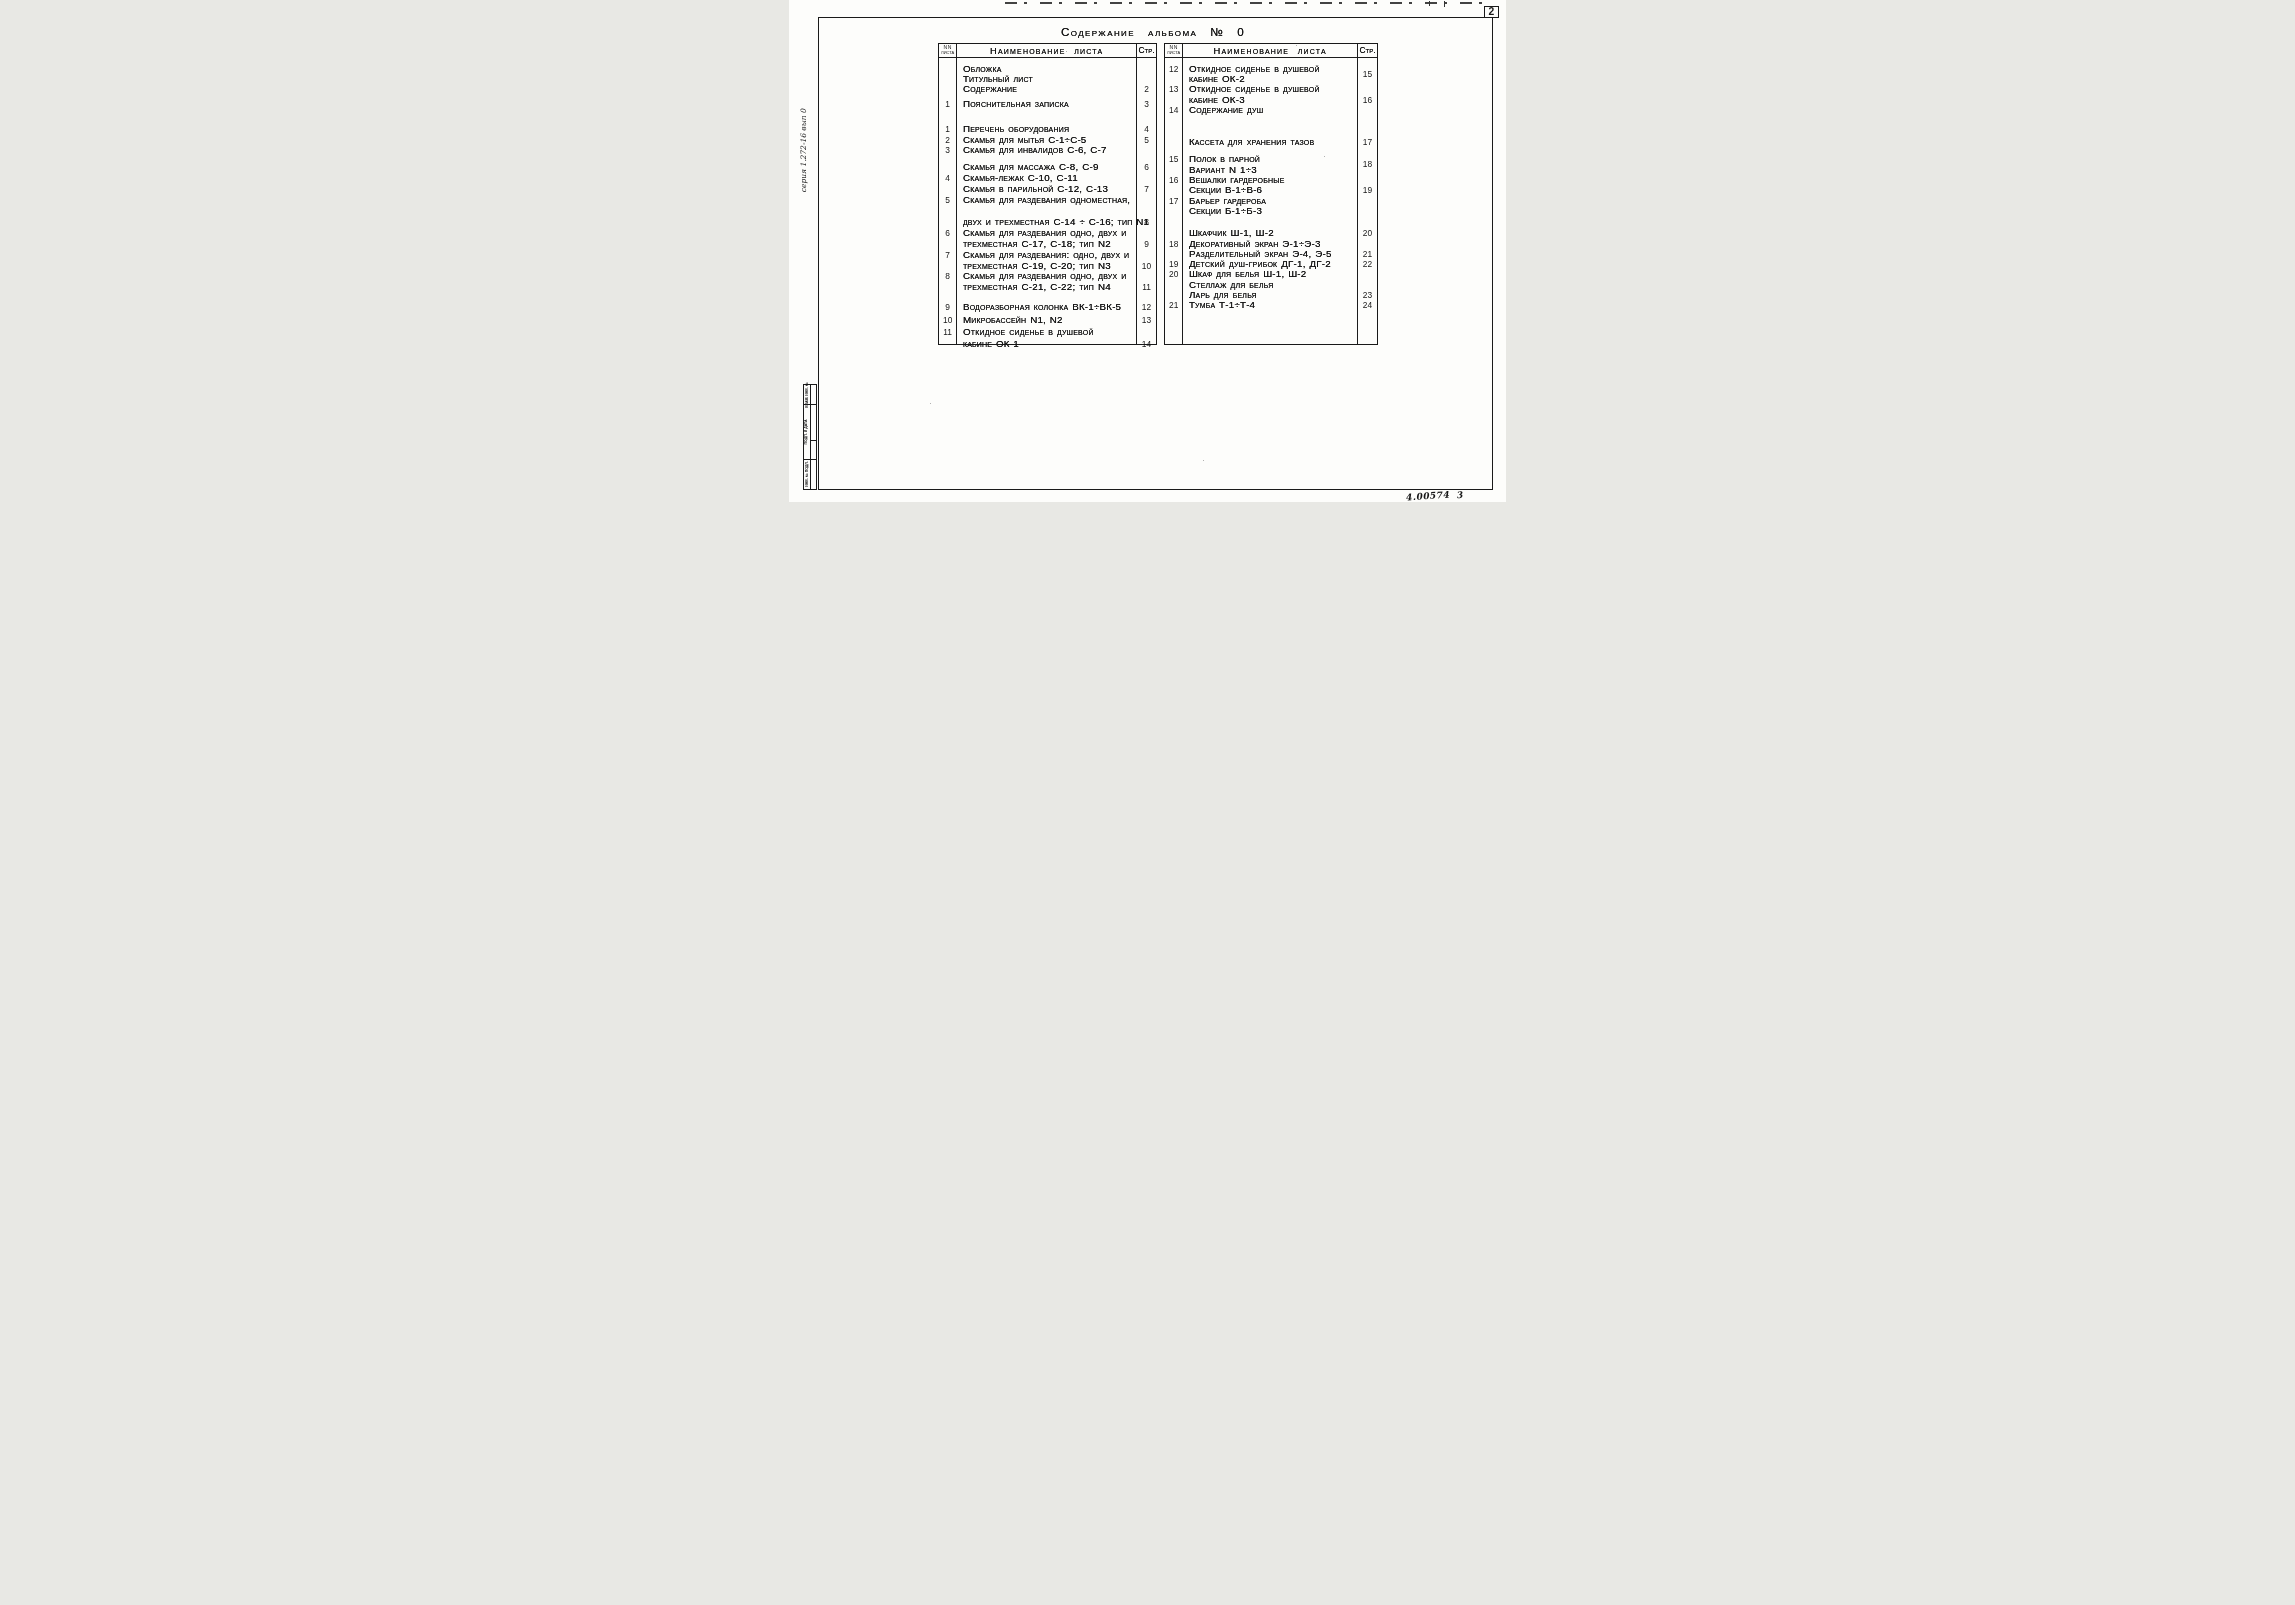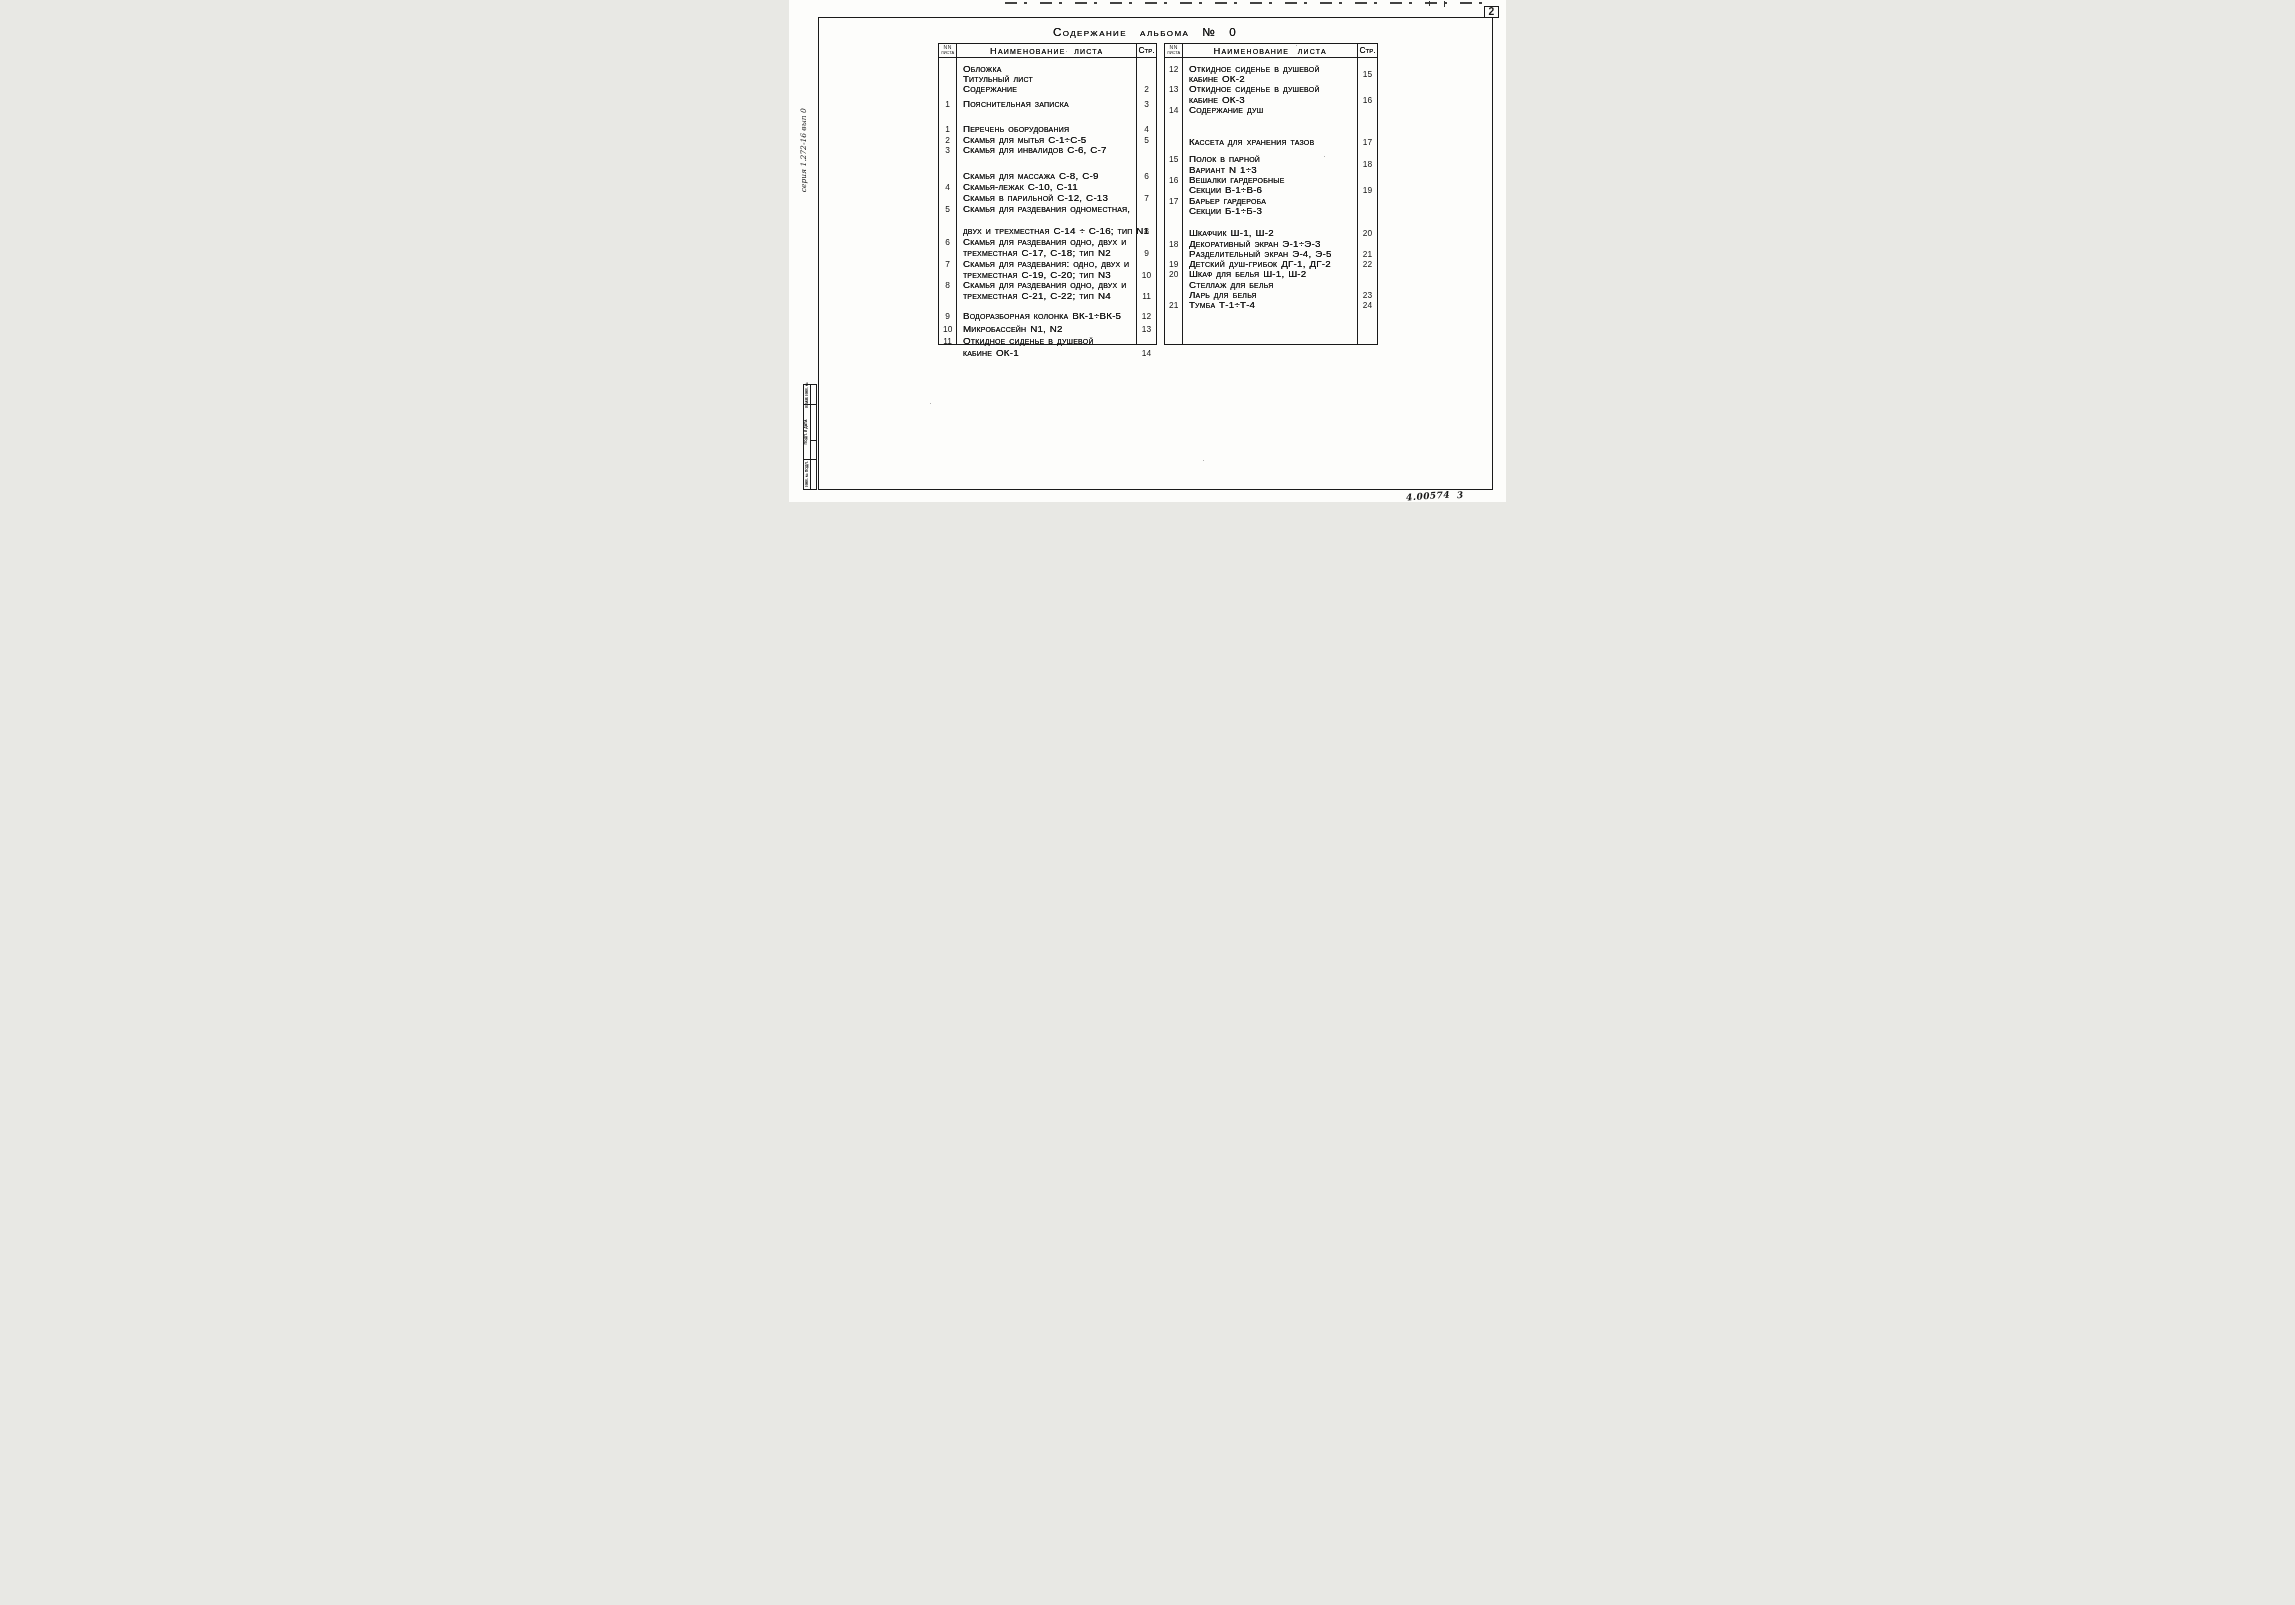--- a/index.html
+++ b/index.html
@@ -25,21 +25,21 @@
     position:absolute;left:28.5px;top:17px;width:675px;height:473px;
     border:1.4px solid #1a1a1a;box-sizing:border-box;
   }
   .badge{
     position:absolute;left:695px;top:5.6px;width:14.5px;height:12.6px;
     border:1.4px solid #1a1a1a;box-sizing:border-box;background:#fdfdfb;
     font-weight:700;font-size:10.3px;line-height:9.8px;text-align:center;
   }
   
   .title{
-    position:absolute;left:204px;top:25px;width:304px;
+    position:absolute;left:212px;top:25px;width:304px;
     text-align:center;
     font-variant:small-caps;
     font-size:11.7px;letter-spacing:1.4px;word-spacing:8.4px;
     text-shadow:0 0 0.2px #161616;
     white-space:nowrap;
   }
   
   .ctable{
     position:absolute;top:43px;height:302px;width:219px;
     border:1.4px solid #191919;box-sizing:border-box;background:transparent;
@@ -180,21 +180,21 @@
         <div class="trow">
           <div class="c-num">2</div>
           <div class="c-name">Скамья для мытья С-1÷С-5</div>
           <div class="c-page"><span class="pg">5</span></div>
         </div>
         <div class="trow">
           <div class="c-num">3</div>
           <div class="c-name">Скамья для инвалидов С-6, С-7</div>
           <div class="c-page"><span class="pg"></span></div>
         </div>
-        <div class="trow" style="margin-top: 16px; text-decoration: underline;">
+        <div class="trow" style="margin-top: 7px; text-decoration: underline;">
           <div class="c-num"></div>
           <div class="c-name">Скамья для массажа С-8, С-9</div>
           <div class="c-page"><span class="pg">6</span></div>
         </div>
         <div class="trow">
           <div class="c-num">4</div>
           <div class="c-name">Скамья-лежак С-10, С-11</div>
           <div class="c-page"><span class="pg"></span></div>
         </div>
         <div class="trow" style="margin-top: 0.9px;">

